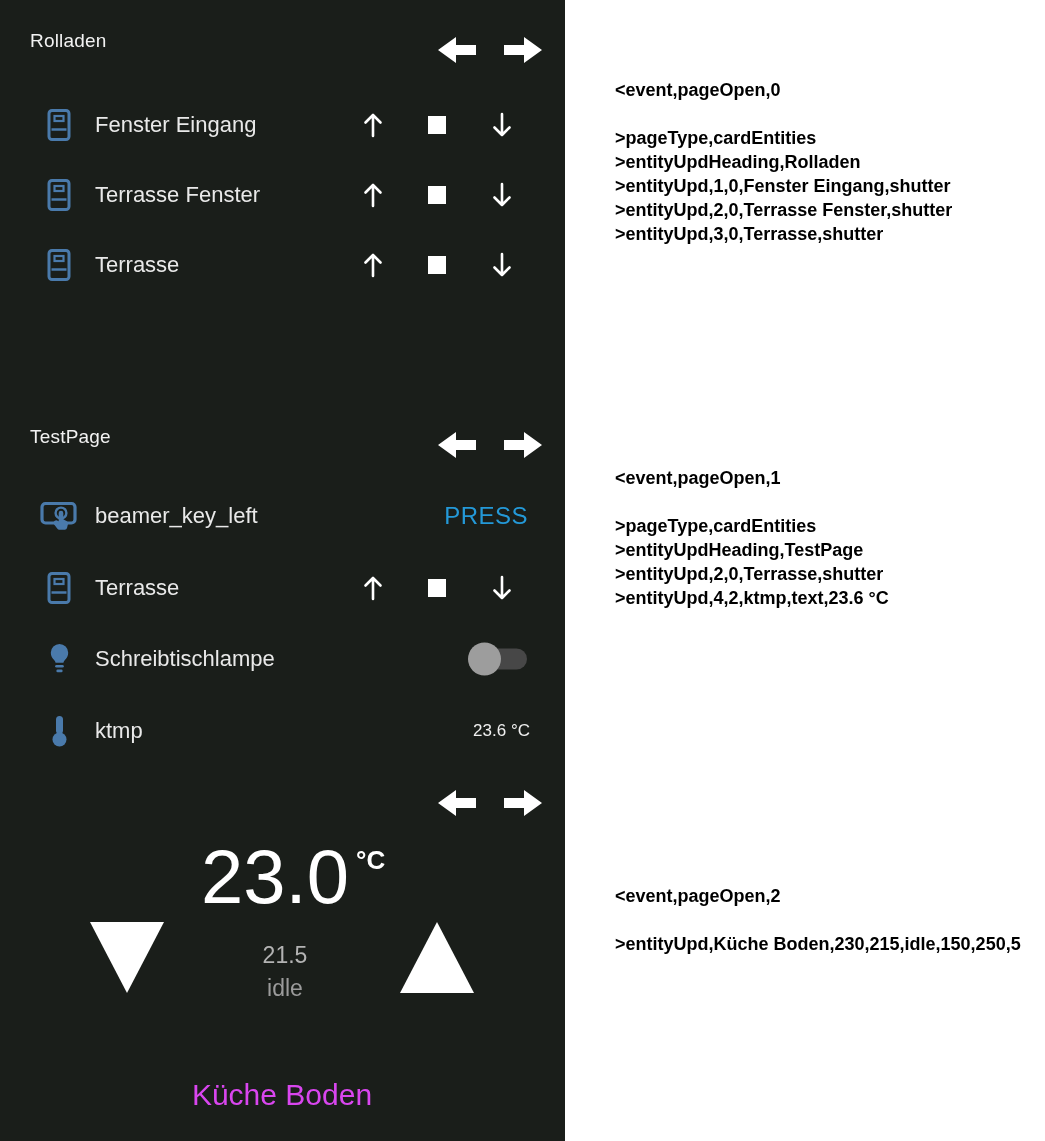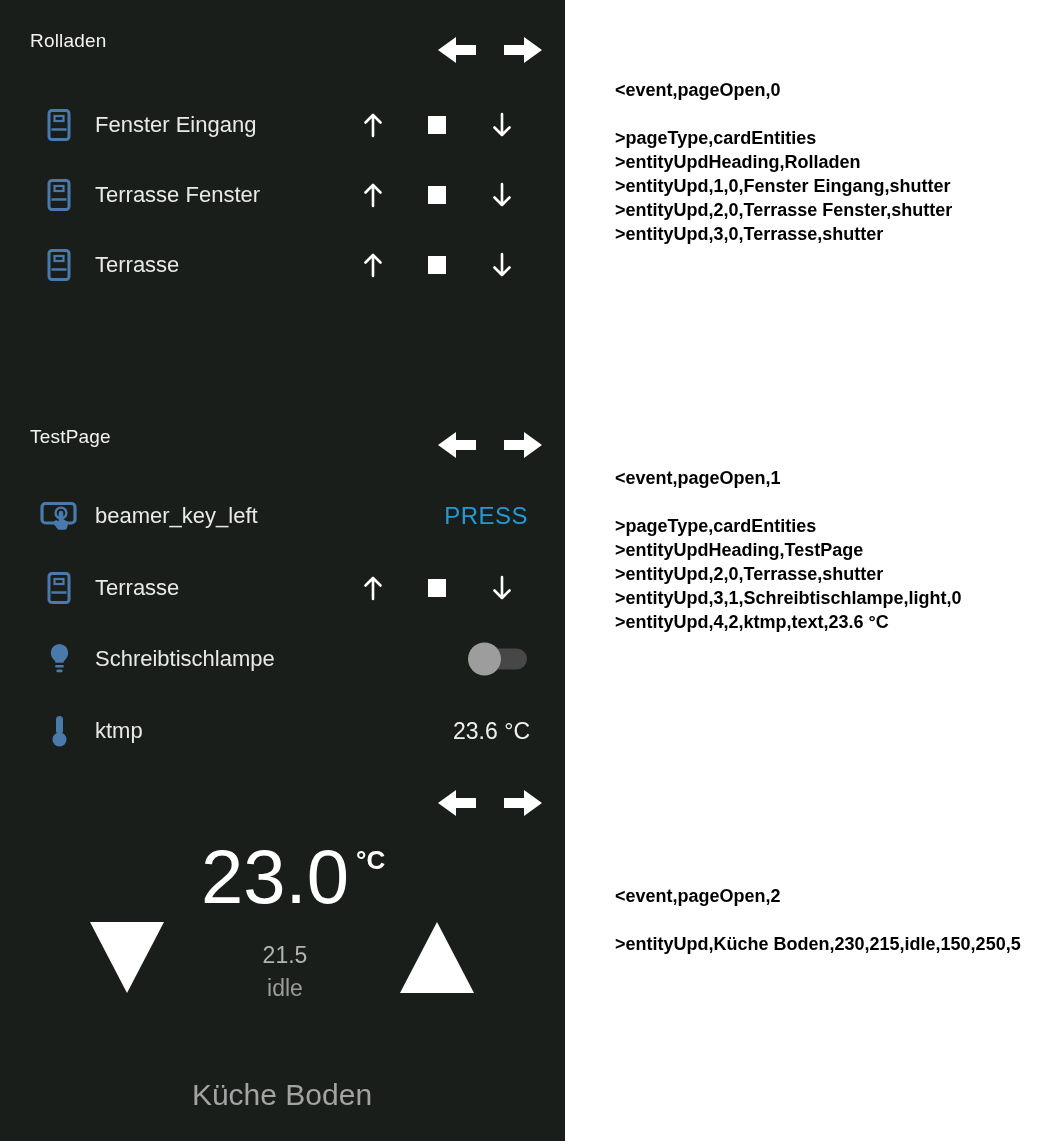--- a/index.html
+++ b/index.html
@@ -30,38 +30,38 @@
     font-size:22px;color:#e9e9e9;white-space:nowrap;}
   .ctl{position:absolute;top:50%;transform:translateY(-50%);width:30px;height:36px;
     display:flex;align-items:center;justify-content:center;cursor:pointer;}
   .ctl-up{left:358px;}
   .ctl-stop{left:422px;}
   .ctl-down{left:487px;}
   .stopsq{width:18px;height:18px;background:#ffffff;display:block;}
   .press-btn{position:absolute;right:37px;top:50%;transform:translateY(-50%);
     font-size:24px;cursor:pointer;letter-spacing:0.5px;}
   .ent-value{position:absolute;right:35px;top:50%;transform:translateY(-50%);
-    font-size:23px;color:#f0f0f0;white-space:nowrap;}
+    font-size:17px;color:#f0f0f0;white-space:nowrap;}
   .toggle{position:absolute;right:38px;top:50%;transform:translateY(-50%);
     width:59px;height:33px;cursor:pointer;display:block;}
   .toggle .track{position:absolute;left:12px;top:6px;width:47px;height:21px;border-radius:11px;display:block;}
   .toggle .knob{position:absolute;left:0;top:0;width:33px;height:33px;border-radius:50%;display:block;}
   
   .thermo-temp{position:absolute;left:170px;top:64px;width:210px;text-align:center;
     font-size:76px;font-weight:normal;color:#ffffff;line-height:1;}
   .thermo-unit{position:absolute;left:356px;top:70px;font-size:26px;font-weight:bold;color:#ffffff;}
   .tri{position:absolute;width:78px;height:75px;cursor:pointer;}
   .tri-down{left:88px;top:145px;}
   .tri-up{left:398px;top:145px;}
   .thermo-set{position:absolute;left:205px;top:167px;width:160px;text-align:center;
     font-size:23px;color:#b3b3b3;}
   .thermo-state{position:absolute;left:205px;top:200px;width:160px;text-align:center;
     font-size:23px;color:#9b9b9b;}
   .thermo-name{position:absolute;left:132px;top:303px;width:300px;text-align:center;
-    font-size:30px;color:#a3a3a3;white-space:nowrap;}
+    font-size:30px;color:#d946ef;white-space:nowrap;}
   
   .proto{position:absolute;left:615px;font-size:18px;line-height:24px;font-weight:bold;
     color:#000000;font-family:"Liberation Sans",sans-serif;}
   #proto0{top:78px;}
   #proto1{top:466px;}
   #proto2{top:884px;}
   .proto-line{min-height:24px;white-space:pre;}
 </style>
 </head>
 <body>
@@ -268,21 +268,20 @@
       <div class="proto-line">&gt;entityUpd,1,0,Fenster Eingang,shutter</div>
       <div class="proto-line">&gt;entityUpd,2,0,Terrasse Fenster,shutter</div>
       <div class="proto-line">&gt;entityUpd,3,0,Terrasse,shutter</div>
     </div>
   <div class="proto" id="proto1">
       <div class="proto-line">&lt;event,pageOpen,1</div>
       <div class="proto-line"> </div>
       <div class="proto-line">&gt;pageType,cardEntities</div>
       <div class="proto-line">&gt;entityUpdHeading,TestPage</div>
       <div class="proto-line">&gt;entityUpd,2,0,Terrasse,shutter</div>
-      <div class="proto-line">&gt;entityUpd,3,1,Schreibtischlampe,light,0</div>
       <div class="proto-line">&gt;entityUpd,4,2,ktmp,text,23.6 °C</div>
     </div>
   <div class="proto" id="proto2">
       <div class="proto-line">&lt;event,pageOpen,2</div>
       <div class="proto-line"> </div>
       <div class="proto-line">&gt;entityUpd,Küche Boden,230,215,idle,150,250,5</div>
     </div>
 </div>
 
 </body></html>

